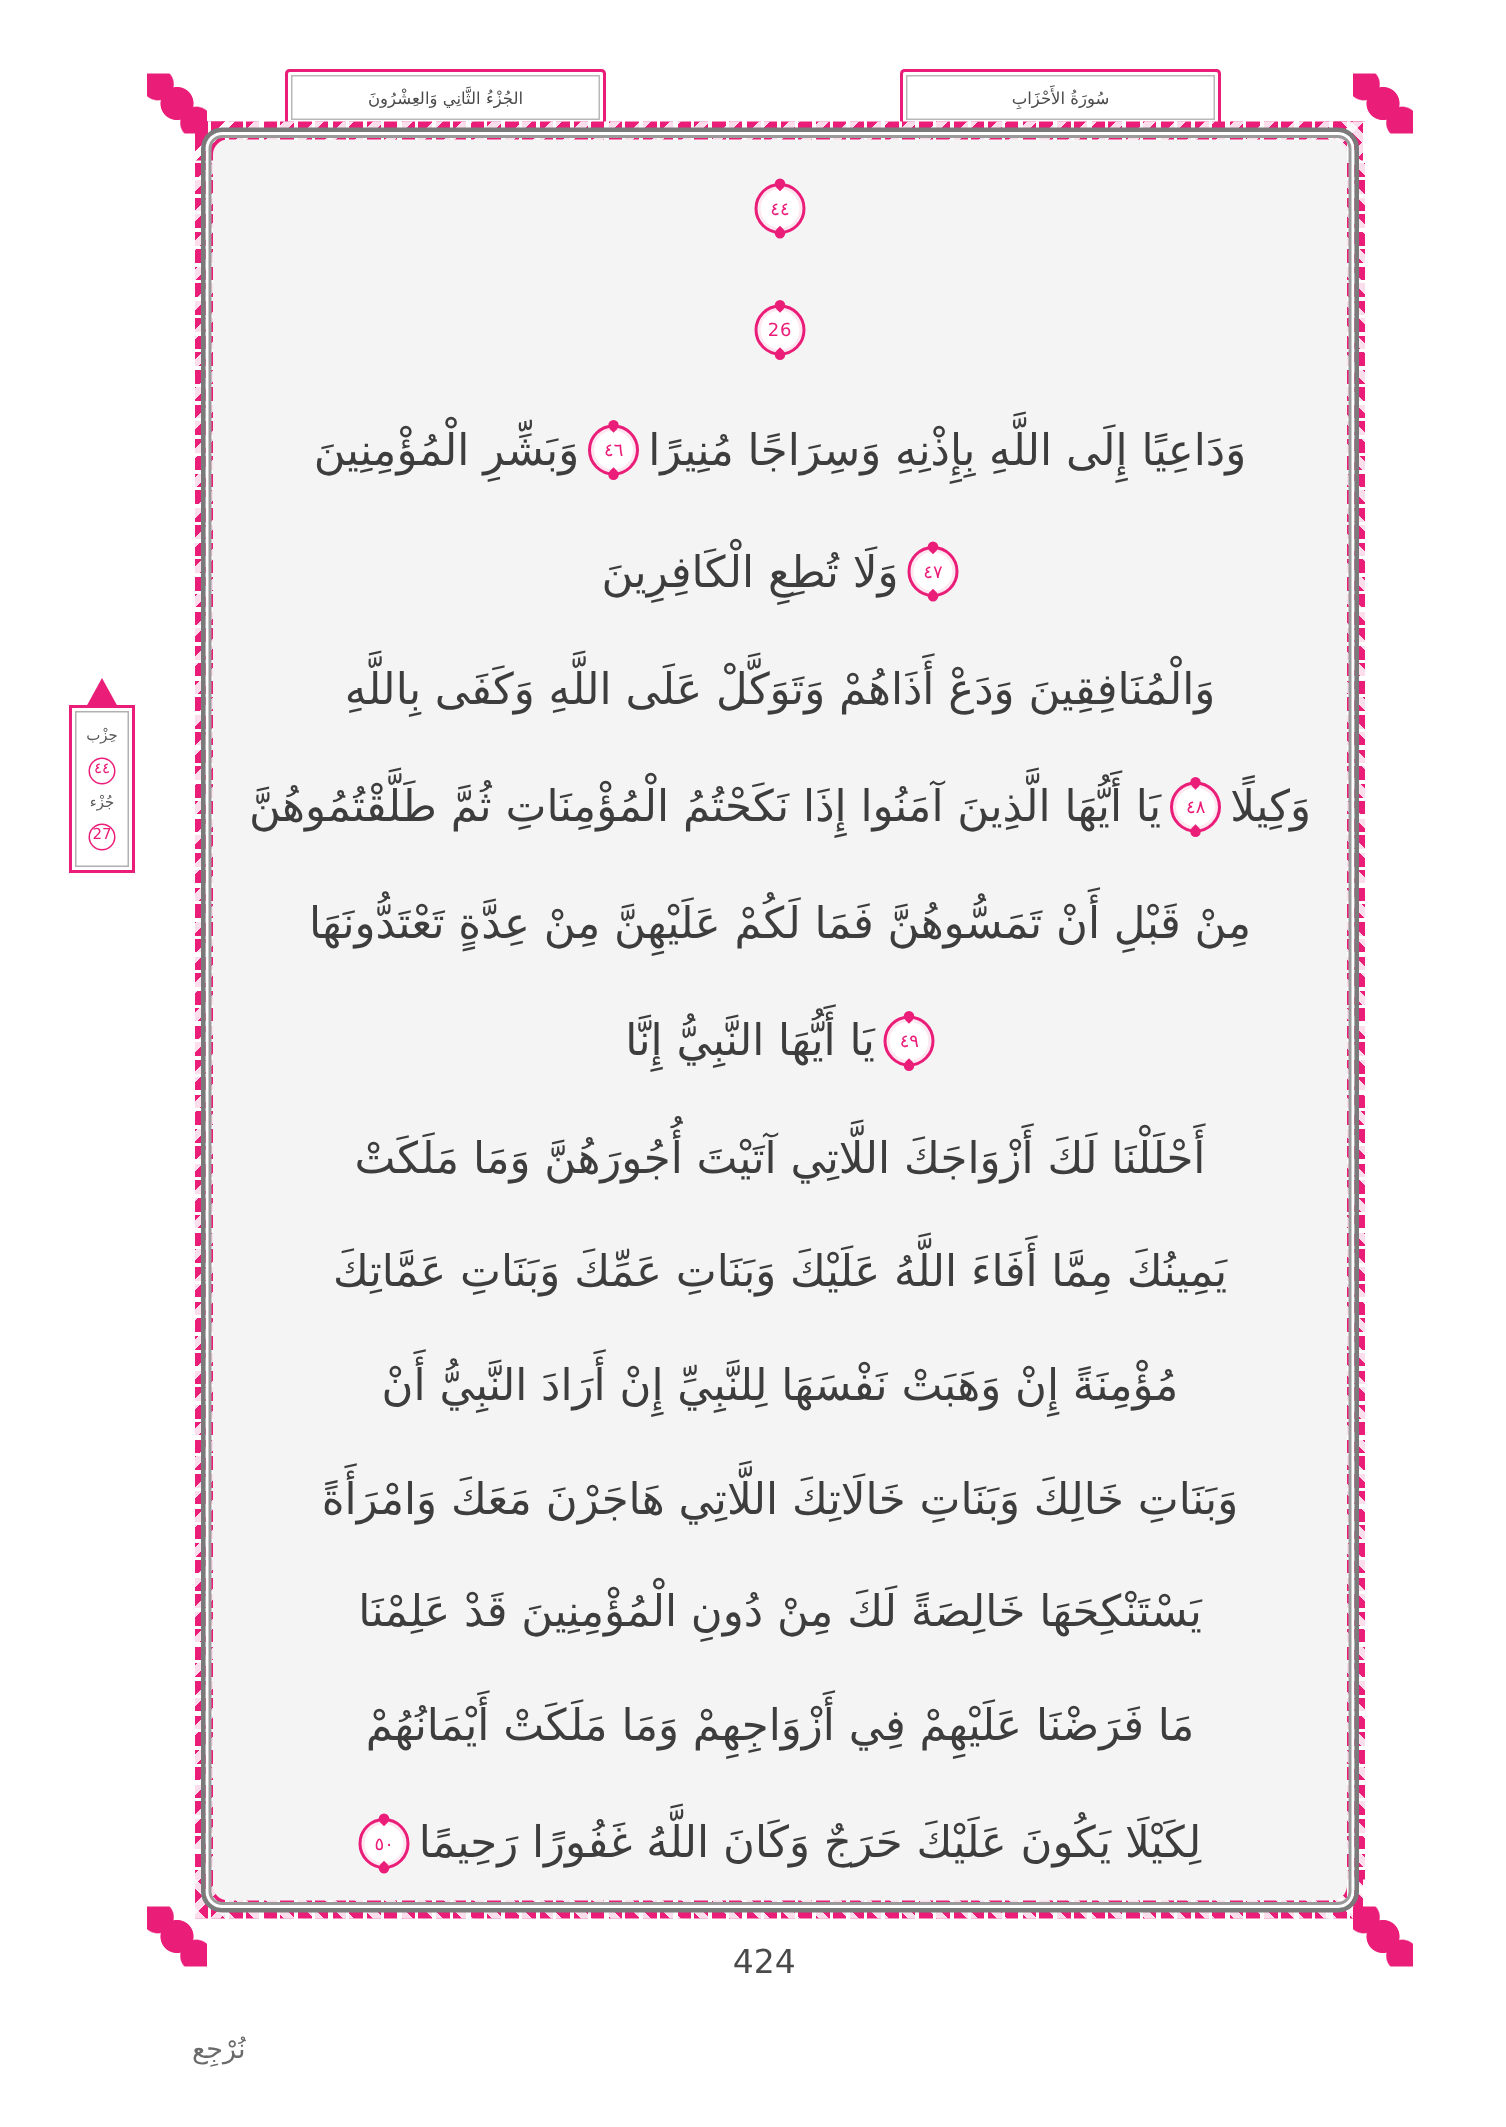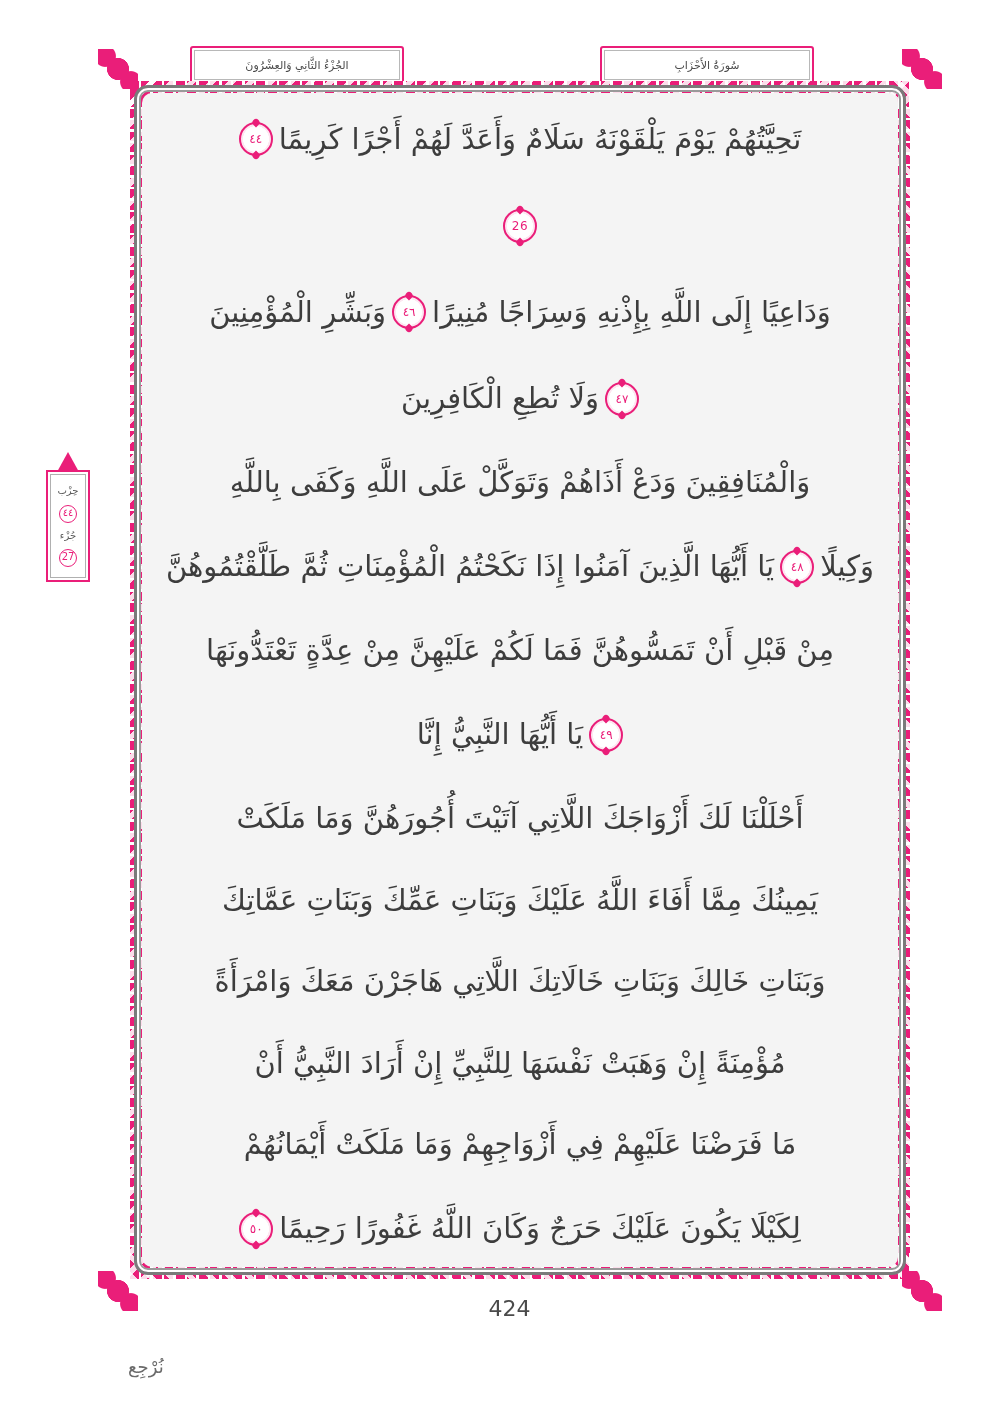--- a/index.html
+++ b/index.html
@@ -268,21 +268,20 @@
       <span>حِزْب</span>
       <span class="hizb-num">٤٤</span>
       <span>جُزْء</span>
       <span class="hizb-num">27</span>
     </div>
   </div>
 
   <div id="ayah-block">
 
   <div class="qline">
-        <span class="txt">تَحِيَّتُهُمْ يَوْمَ يَلْقَوْنَهُ سَلَامٌ وَأَعَدَّ لَهُمْ أَجْرًا كَرِيمًا</span>
         <span class="ayah-mark">٤٤</span>
       </div>
       <div class="qline">
         <span class="ayah-mark">26</span>
       </div>
       <div class="qline">
         <span class="txt">وَدَاعِيًا إِلَى اللَّهِ بِإِذْنِهِ وَسِرَاجًا مُنِيرًا</span>
         <span class="ayah-mark">٤٦</span>
         <span class="txt">وَبَشِّرِ الْمُؤْمِنِينَ</span>
       </div>
@@ -305,24 +304,27 @@
         <span class="ayah-mark">٤٩</span>
         <span class="txt">يَا أَيُّهَا النَّبِيُّ إِنَّا</span>
       </div>
       <div class="qline">
         <span class="txt">أَحْلَلْنَا لَكَ أَزْوَاجَكَ اللَّاتِي آتَيْتَ أُجُورَهُنَّ وَمَا مَلَكَتْ</span>
       </div>
       <div class="qline">
         <span class="txt">يَمِينُكَ مِمَّا أَفَاءَ اللَّهُ عَلَيْكَ وَبَنَاتِ عَمِّكَ وَبَنَاتِ عَمَّاتِكَ</span>
       </div>
       <div class="qline">
+        <span class="txt">مُؤْمِنَةً إِنْ وَهَبَتْ نَفْسَهَا لِلنَّبِيِّ إِنْ أَرَادَ النَّبِيُّ أَنْ</span>
+      </div>
+      <div class="qline">
         <span class="txt">وَبَنَاتِ خَالِكَ وَبَنَاتِ خَالَاتِكَ اللَّاتِي هَاجَرْنَ مَعَكَ وَامْرَأَةً</span>
       </div>
       <div class="qline">
-        <span class="txt">مُؤْمِنَةً إِنْ وَهَبَتْ نَفْسَهَا لِلنَّبِيِّ إِنْ أَرَادَ النَّبِيُّ أَنْ</span>
+        <span class="txt">يَسْتَنْكِحَهَا خَالِصَةً لَكَ مِنْ دُونِ الْمُؤْمِنِينَ قَدْ عَلِمْنَا</span>
       </div>
       <div class="qline">
         <span class="txt">مَا فَرَضْنَا عَلَيْهِمْ فِي أَزْوَاجِهِمْ وَمَا مَلَكَتْ أَيْمَانُهُمْ</span>
       </div>
       <div class="qline">
         <span class="txt">لِكَيْلَا يَكُونَ عَلَيْكَ حَرَجٌ وَكَانَ اللَّهُ غَفُورًا رَحِيمًا</span>
         <span class="ayah-mark">٥٠</span>
       </div>
     </div>
 

